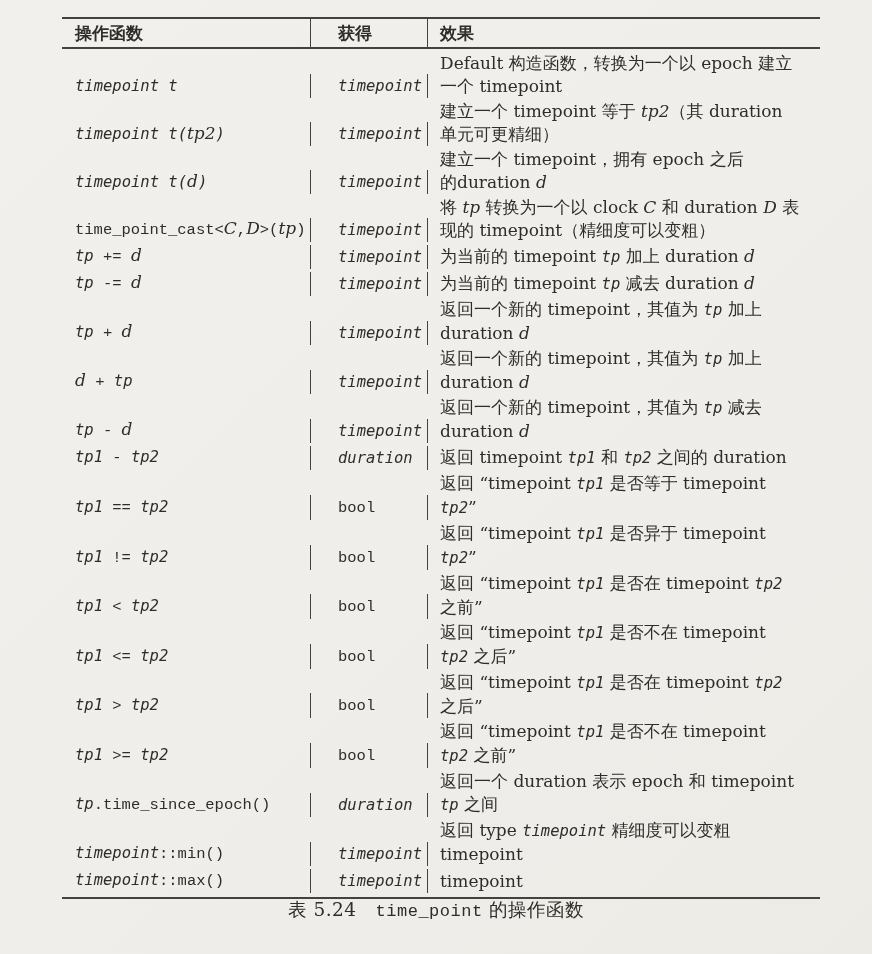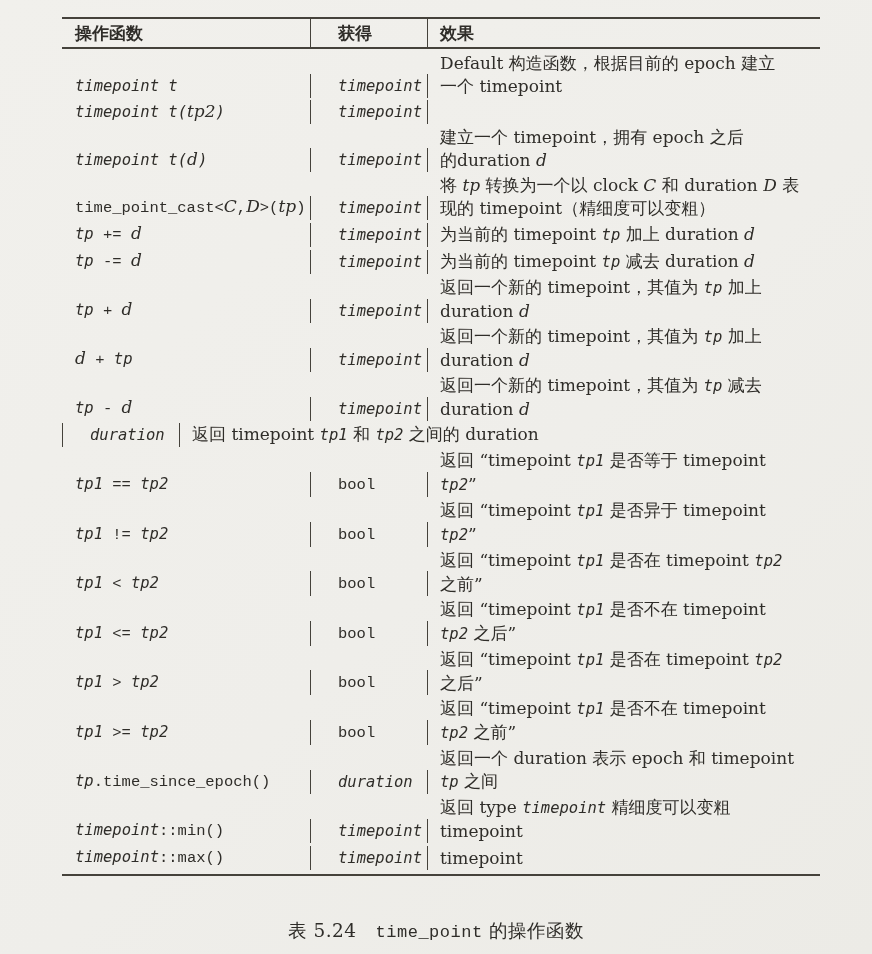--- a/index.html
+++ b/index.html
@@ -72,21 +72,21 @@
   .seg-text{
     font-family:"DejaVu Serif", serif;
     font-style:normal;
   }
   .seg-var{
     font-family:"DejaVu Serif", serif;
     font-style:italic;
   }
   .caption{
     position:absolute;
-    top:918px;
+    top:897px;
     left:0;
     width:100%;
     text-align:center;
     font-size:18.5px;
     letter-spacing:0.5px;
   }
   .caption .seg-code{font-size:17px;}
 </style>
 </head>
 <body>
@@ -96,27 +96,31 @@
     <div class="thead">
       <div class="col c1">操作函数</div>
       <div class="col c2">获得</div>
       <div class="col c3">效果</div>
     </div>
     <div class="tbody" id="tbody">
         <div class="trow">
           <div class="col c1"><span class="seg seg-code-italic">timepoint t</span></div>
           <div class="col c2"><span class="seg seg-code-italic">timepoint</span></div>
           <div class="col c3">
-            <div class="fline"><span class="seg seg-text">Default 构造函数，根据目前的 epoch 建立</span></div>
+            <div class="fline"><span class="seg seg-text">Default 构造函数，转换为一个以 epoch 建立</span></div>
             <div class="fline"><span class="seg seg-text">一个 timepoint</span></div>
           </div>
         </div>
         <div class="trow">
           <div class="col c1"><span class="seg seg-code-italic">timepoint t(</span><span class="seg seg-var">tp2</span><span class="seg seg-code-italic">)</span></div>
           <div class="col c2"><span class="seg seg-code-italic">timepoint</span></div>
+          <div class="col c3">
+            <div class="fline"><span class="seg seg-text">建立一个 timepoint 等于 </span><span class="seg seg-var">tp2</span><span class="seg seg-text">（其 duration</span></div>
+            <div class="fline"><span class="seg seg-text">单元可更精细）</span></div>
+          </div>
         </div>
         <div class="trow">
           <div class="col c1"><span class="seg seg-code-italic">timepoint t(</span><span class="seg seg-var">d</span><span class="seg seg-code-italic">)</span></div>
           <div class="col c2"><span class="seg seg-code-italic">timepoint</span></div>
           <div class="col c3">
             <div class="fline"><span class="seg seg-text">建立一个 timepoint，拥有 epoch 之后</span></div>
             <div class="fline"><span class="seg seg-text">的duration </span><span class="seg seg-var">d</span></div>
           </div>
         </div>
         <div class="trow">
@@ -159,20 +163,21 @@
         </div>
         <div class="trow">
           <div class="col c1"><span class="seg seg-code-italic">tp</span><span class="seg seg-code"> - </span><span class="seg seg-var">d</span></div>
           <div class="col c2"><span class="seg seg-code-italic">timepoint</span></div>
           <div class="col c3">
             <div class="fline"><span class="seg seg-text">返回一个新的 timepoint，其值为 </span><span class="seg seg-code-italic">tp</span><span class="seg seg-text"> 减去</span></div>
             <div class="fline"><span class="seg seg-text">duration </span><span class="seg seg-var">d</span></div>
           </div>
         </div>
         <div class="trow">
+          <div class="col c1"><span class="seg seg-code-italic">tp1</span><span class="seg seg-code"> - </span><span class="seg seg-code-italic">tp2</span></div>
           <div class="col c2"><span class="seg seg-code-italic">duration</span></div>
           <div class="col c3">
             <div class="fline"><span class="seg seg-text">返回 timepoint </span><span class="seg seg-code-italic">tp1</span><span class="seg seg-text"> 和 </span><span class="seg seg-code-italic">tp2</span><span class="seg seg-text"> 之间的 duration</span></div>
           </div>
         </div>
         <div class="trow">
           <div class="col c1"><span class="seg seg-code-italic">tp1</span><span class="seg seg-code"> == </span><span class="seg seg-code-italic">tp2</span></div>
           <div class="col c2"><span class="seg seg-code">bool</span></div>
           <div class="col c3">
             <div class="fline"><span class="seg seg-text">返回 “timepoint </span><span class="seg seg-code-italic">tp1</span><span class="seg seg-text"> 是否等于 timepoint</span></div>

